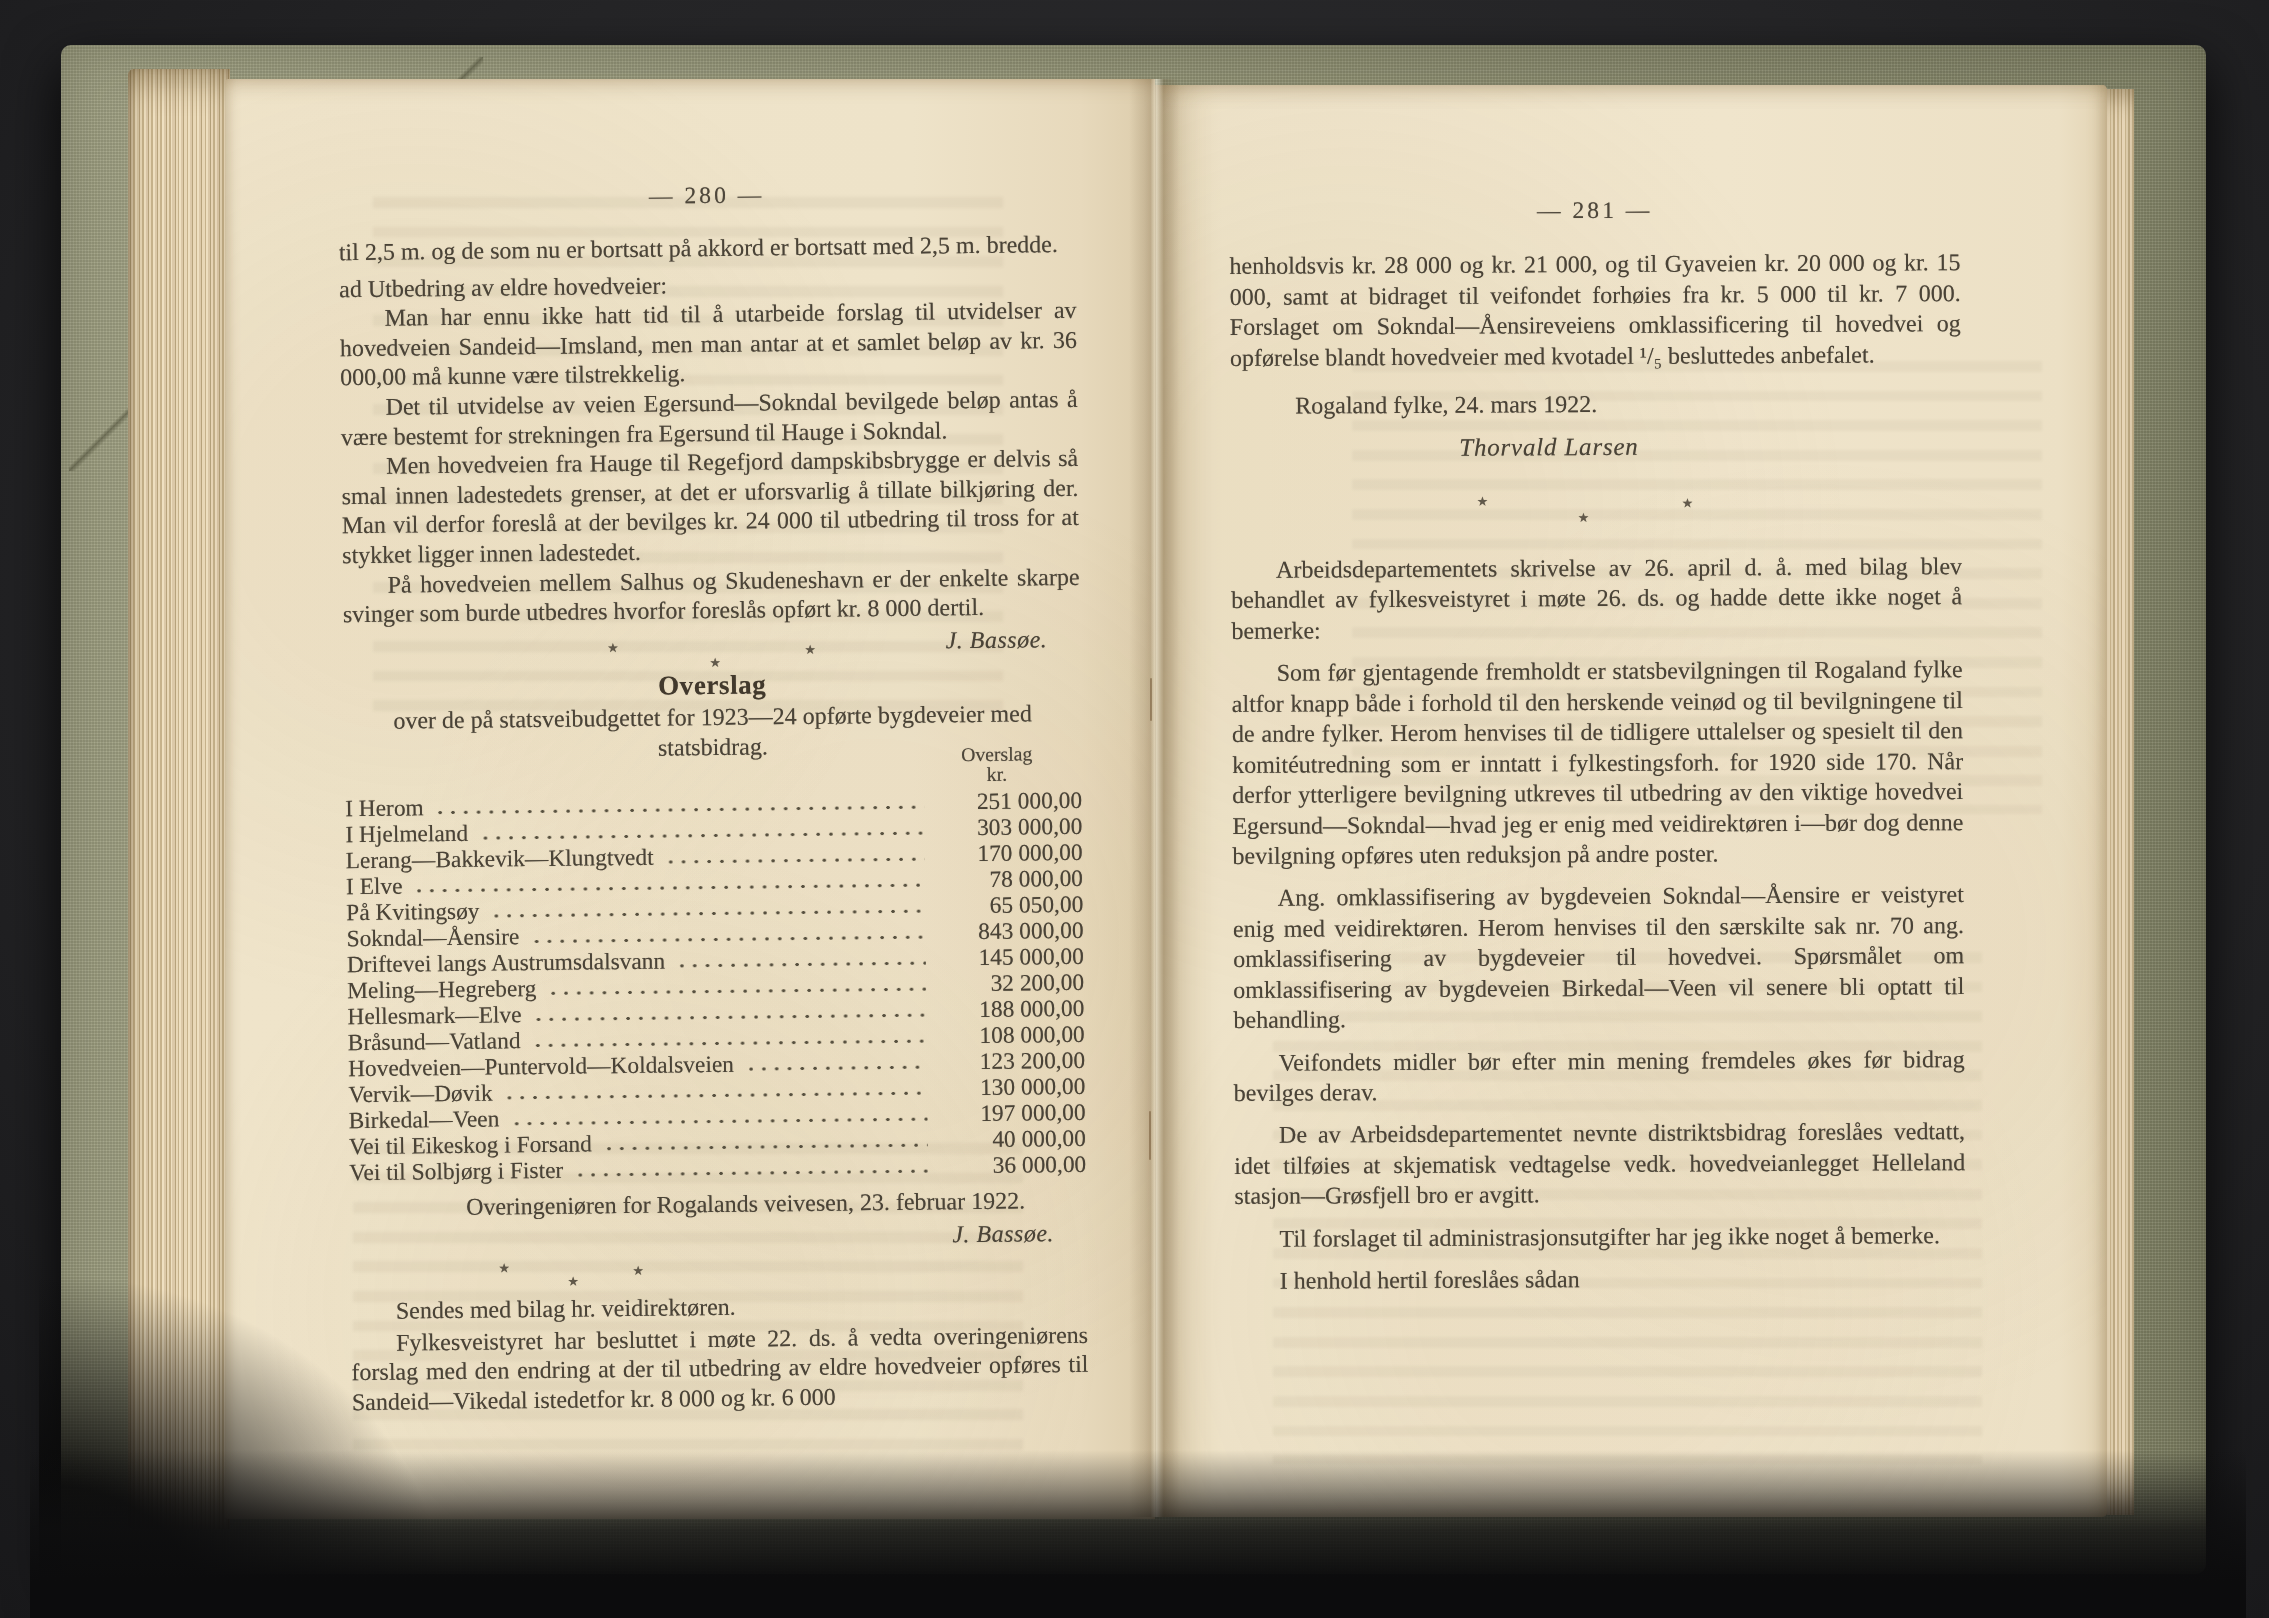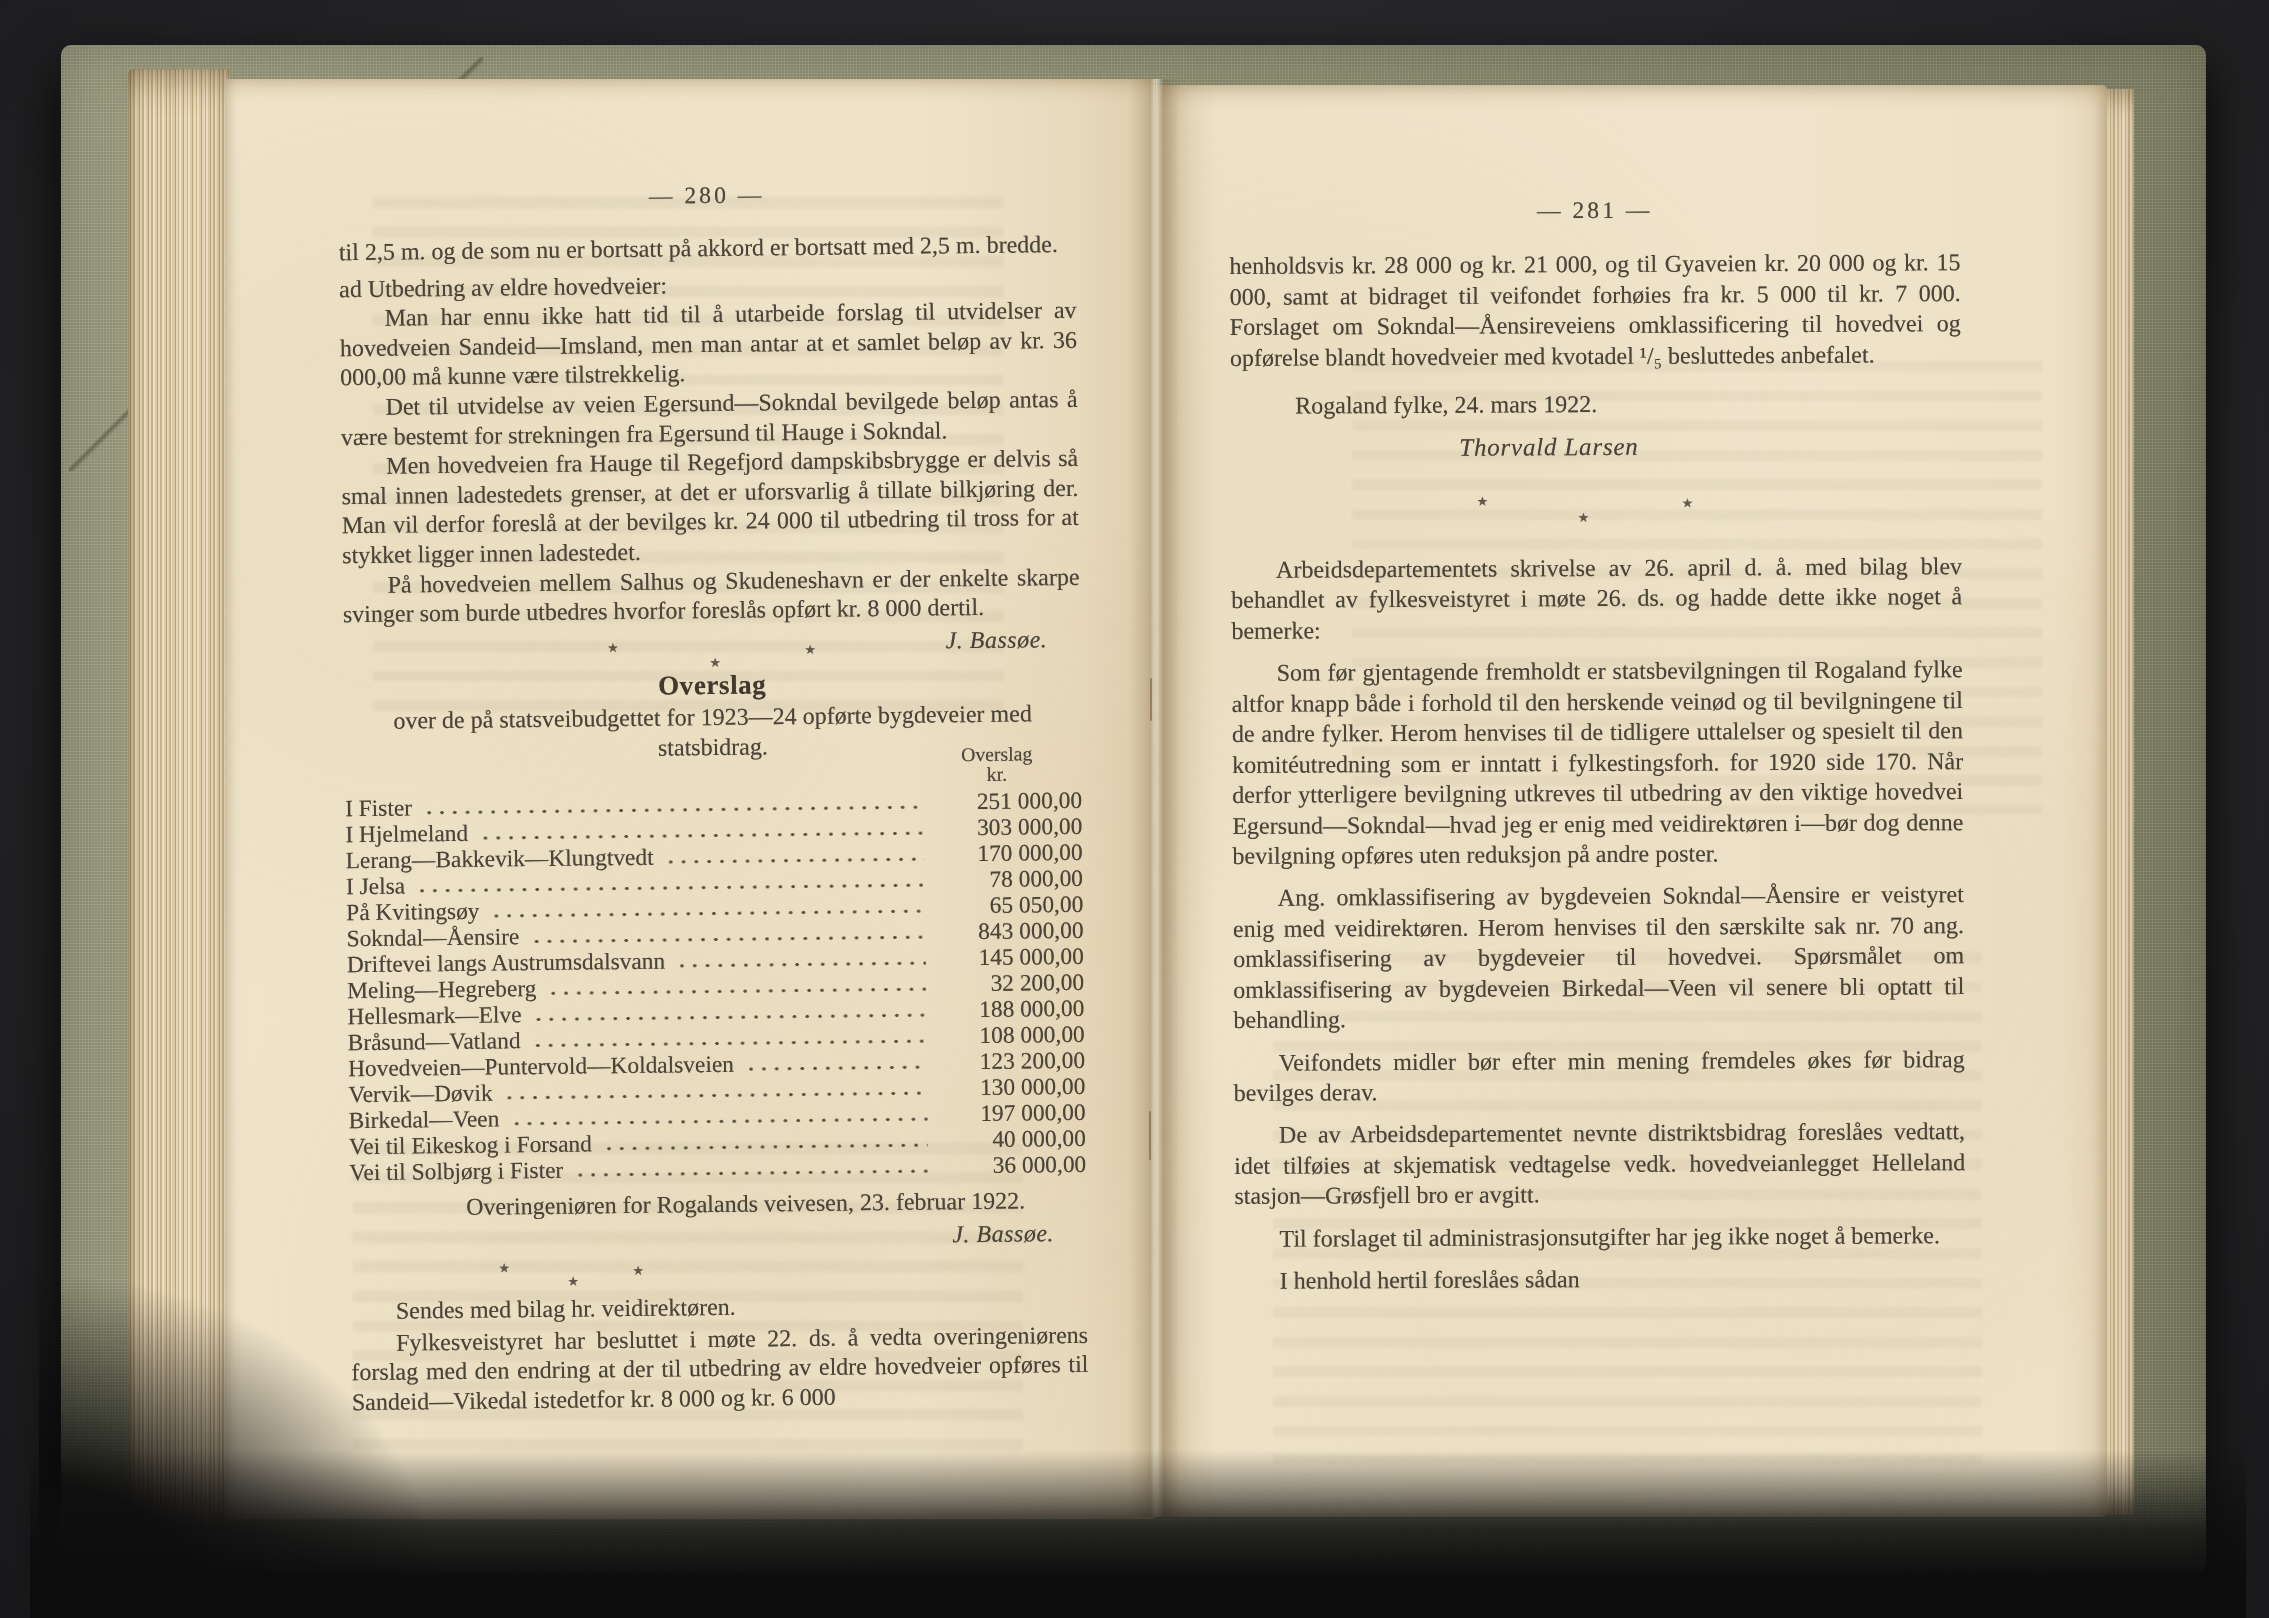--- a/index.html
+++ b/index.html
@@ -177,36 +177,36 @@
         <div class="sig">J. Bassøe.</div>
       </div>
       <div class="h-overslag">Overslag</div>
       <p class="subtitle">over de på statsveibudgettet for 1923—24 opførte bygdeveier med statsbidrag.</p>
       <div class="colhead">
         <div>Overslag</div>
         <div>kr.</div>
       </div>
       <div class="etable">
         <div class="trow">
-            <span class="tname">I Fister</span>
+            <span class="tname">I Herom</span>
             <span class="leader"></span>
             <span class="tval">251 000,00</span>
           </div>
         <div class="trow">
             <span class="tname">I Hjelmeland</span>
             <span class="leader"></span>
             <span class="tval">303 000,00</span>
           </div>
         <div class="trow">
             <span class="tname">Lerang—Bakkevik—Klungtvedt</span>
             <span class="leader"></span>
             <span class="tval">170 000,00</span>
           </div>
         <div class="trow">
-            <span class="tname">I Jelsa</span>
+            <span class="tname">I Elve</span>
             <span class="leader"></span>
             <span class="tval">78 000,00</span>
           </div>
         <div class="trow">
             <span class="tname">På Kvitingsøy</span>
             <span class="leader"></span>
             <span class="tval">65 050,00</span>
           </div>
         <div class="trow">
             <span class="tname">Sokndal—Åensire</span>

